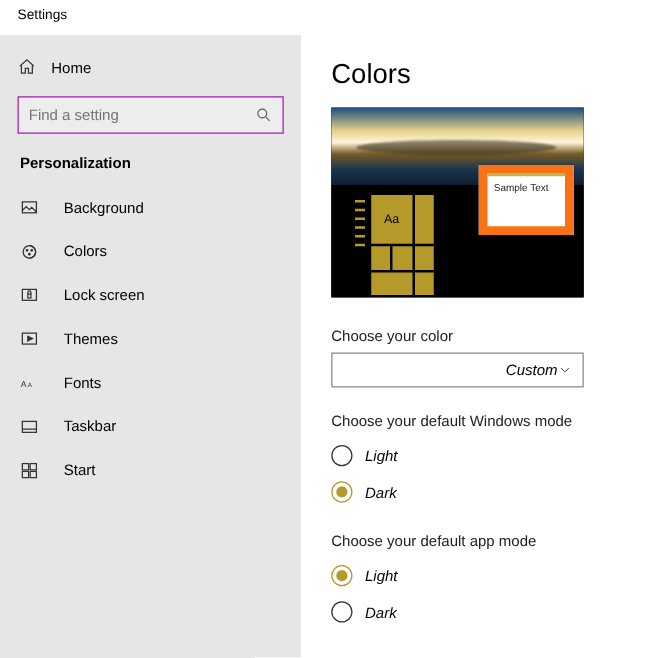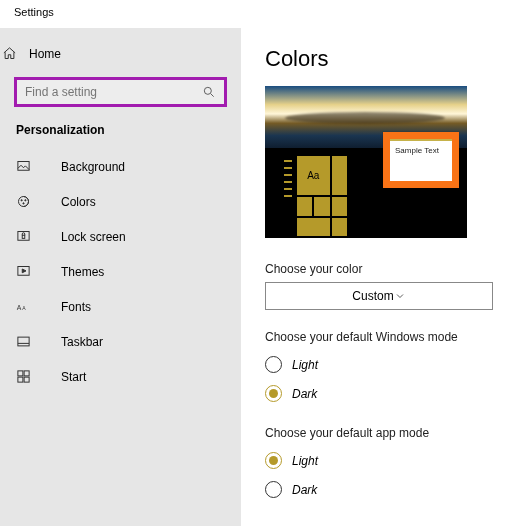--- a/index.html
+++ b/index.html
@@ -1,27 +1,27 @@
 <!DOCTYPE html>
 <html><head>
 <meta charset="utf-8">
 <style>
   * { box-sizing: border-box; margin: 0; padding: 0; font-family: "Segoe UI", Arial, sans-serif; }
   body { width: 520px; height: 526px; overflow: hidden; background: #fff; display: flex; flex-direction: column; }
   .topbar { height: 28px; padding: 6px 0 0 14px; font-size: 11px; color: #000; background:#fff;}
   .layout { flex: 1; display: flex; }
   .sidebar { width: 241px; background: #e6e6e6; display: flex; flex-direction: column; padding: 10px 0 0 0;}
-  .home-row { display:flex; align-items:center; gap:12px; padding:8px 2px; font-size:12px; cursor:pointer;}
+  .home-row { display:flex; align-items:center; gap:12px; padding:8px 14px; font-size:12px; cursor:pointer;}
   .home-row .ic { width:15px; height:15px; display:flex; align-items:center; justify-content:center;}
   .search-wrap { padding: 8px 14px 10px 14px;}
-  .search { width: 100%; height: 30px; border:3px solid #a21caf; background:#ededed; display:flex; align-items:center; padding:0 8px; }
+  .search { width: 100%; height: 30px; border:1px solid #a21caf; background:#ededed; display:flex; align-items:center; padding:0 8px; }
   .search input { flex:1; border:none; outline:none; background:transparent; font-size:12px; color:#555;}
   .section-title { padding: 6px 16px 6px 16px; font-size:12px; font-weight:700;}
   .nav { margin-top:6px; display:flex; flex-direction:column;}
-  .nav-item { display:flex; align-items:center; gap:30px; padding:10px 16px; font-size:12px; cursor:pointer; position:relative;}
+  .nav-item { display:flex; align-items:flex-start; gap:20px; padding:10px 16px; font-size:12px; cursor:pointer; position:relative;}
   .nav-item .ic { width:15px; height:15px; display:flex; align-items:center; justify-content:center;}
   .main { flex:1; padding: 18px 24px 0 24px; background:#fff; }
   .main h1 { font-weight:400; font-size:22px; margin-bottom:14px;}
   .preview { width:202px; height:152px; position:relative; background:#000; margin-bottom:24px; overflow:hidden;}
   .sky { position:absolute; inset:0 0 auto 0; height:62px;
     background: linear-gradient(#1a4d80 0%, #e6d18a 30%, #fff6d8 45%, #755b25 60%, #1a3550 80%, #0f1e30 100%);
   }
   .cloud { position:absolute; top:26px; left:20px; width:160px; height:12px; border-radius:50%;
     background: rgba(60,50,30,0.6); filter: blur(1px);}
   .desk { position:absolute; top:62px; left:0; right:0; bottom:0; background:#000;}
@@ -30,21 +30,21 @@
   .startleft span{ width:8px; height:2px; background:#b59a2a; margin-left:3px;}
   .tiles { flex:1; display:grid; grid-template-columns: repeat(3, 1fr); grid-auto-rows: 1fr; gap:2px; padding:2px;}
   .tile { background:#b59a2a; }
   .tile.big { grid-column: span 2; grid-row: span 2; display:flex; align-items:center; justify-content:center; color:#000; font-size:10px; }
   .tile.wide { grid-column: span 2;}
   .tile.tall { grid-row: span 2;}
   .sampwin { position:absolute; top:46px; right:8px; width:76px; height:56px; background:#fff; border:7px solid #f97316; box-shadow:0 0 0 1px rgba(0,0,0,0.05); }
   .sampwin .bar { height:2px; background:#c6b24a; }
   .sampwin .txt { padding:5px 5px; font-size:8px; color:#222;}
   .label { font-size:12px; color:#222; margin-bottom:6px;margin-top:14px;}
-  .select { width:228px; height:28px; border:1px solid #888; display:flex; align-items:center; justify-content:center; padding:0 8px; font-size:12px; cursor:pointer; margin-bottom:20px;}
+  .select { width:202px; height:28px; border:1px solid #888; display:flex; align-items:center; justify-content:flex-end; padding:0 8px; font-size:12px; cursor:pointer; margin-bottom:20px;font-style:italic;}
   .radio-group { margin-bottom:18px;}
   .radio { display:flex; align-items:center; gap:10px; font-size:12px; padding:6px 0; cursor:pointer;font-style:italic;}
   .ring { width:17px; height:17px; border-radius:50%; border:1.5px solid #333; display:flex; align-items:center; justify-content:center;}
   .ring.sel { border-color:#b59a2a;}
   .dot { width:9px; height:9px; border-radius:50%; background:#b59a2a;}
   svg { display:block; }
 </style>
 </head>
 <body>
 

